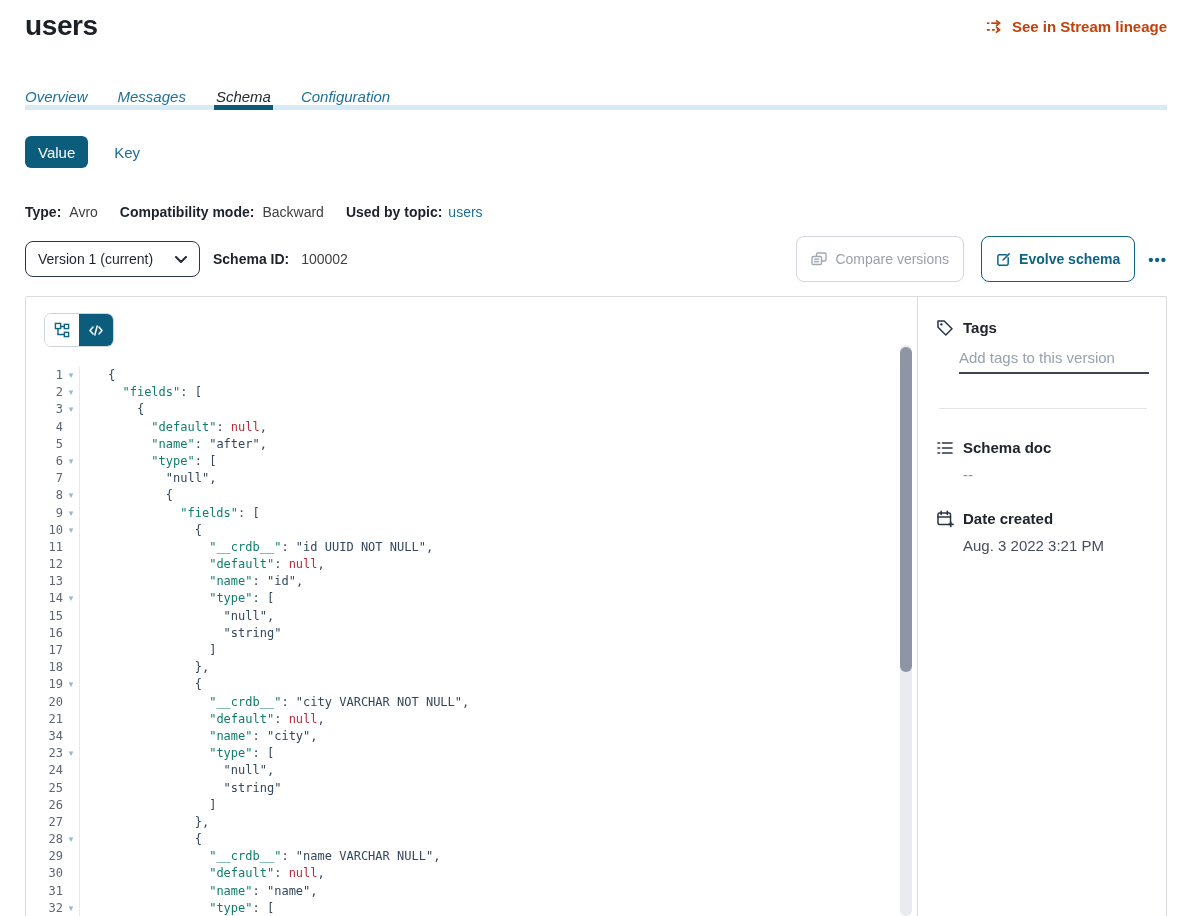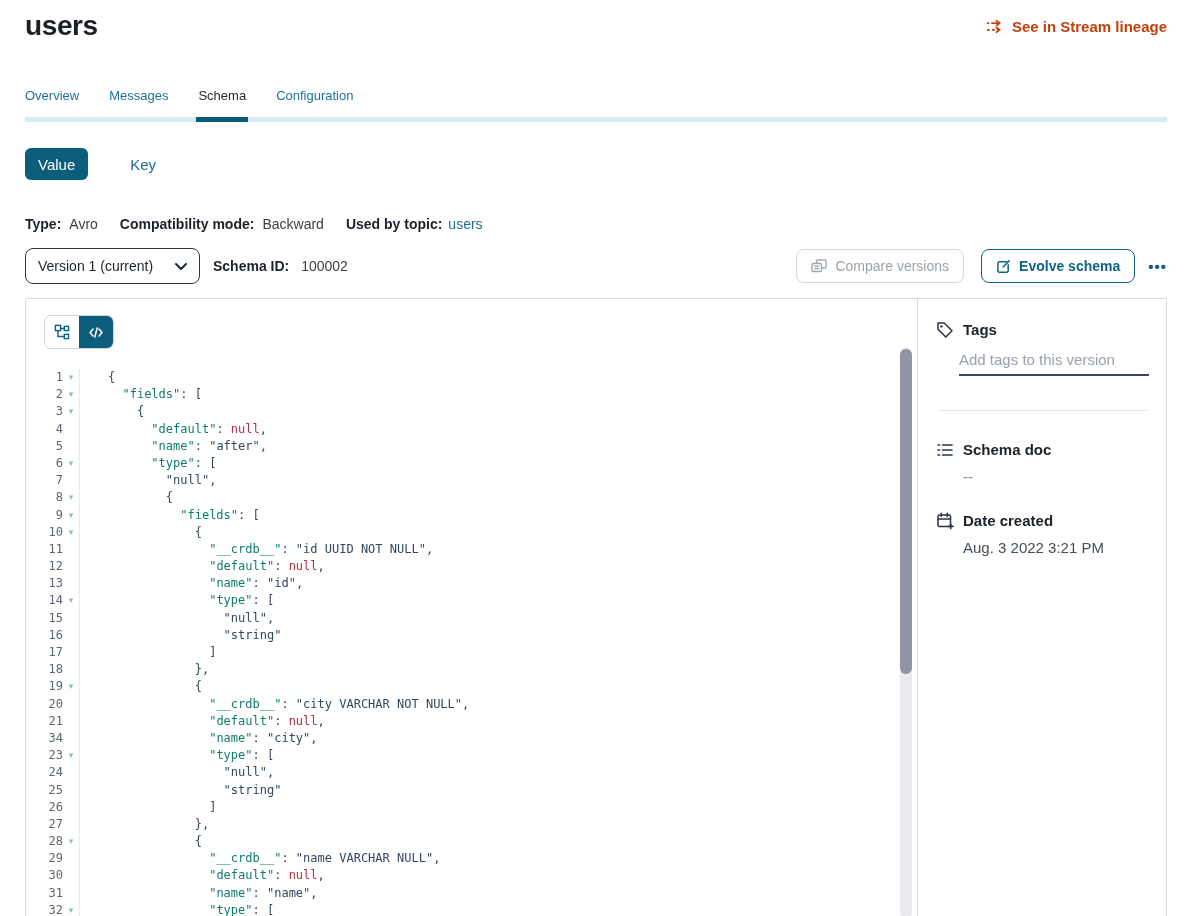--- a/index.html
+++ b/index.html
@@ -8,48 +8,48 @@
   .page { padding:0 22px 0 25px; }
 
   
   .topbar { margin-top:10px; display:flex; justify-content:space-between; align-items:center; }
   .topbar h1 { font-size:28px; font-weight:800; letter-spacing:-0.4px; color:#1b1f26; }
   .lineage-link { display:inline-flex; align-items:center; gap:7px; color:#c2410c;
     font-size:15px; font-weight:700; text-decoration:none; cursor:pointer; }
 
   
   .tabs { margin-top:46px; display:flex; gap:30px; border-bottom:5px solid #d8eaf3; }
-  .tab { font-size:13px; color:#1d7099; padding-bottom:14px; position:relative; cursor:pointer; }
+  .tab { font-size:15px; color:#1d7099; position:relative; cursor:pointer;font-style:italic; }
   .tab.active { color:#232a33; }
   .tab.active::after { content:""; position:absolute; left:-2px; right:-2px; bottom:-5px;
     height:5px; background:#0b5a78; }
 
   
-  .vk-row { margin-top:26px; display:flex; align-items:center; gap:42px; }
+  .vk-row { margin-top:26px; display:flex; align-items:center; gap:26px; }
   .btn-value { background:#0c5c7c; color:#fff; border:none; border-radius:6px;
     height:32px; padding:0 13px; font-size:15px; cursor:pointer; font-family:inherit; }
   .key-link { color:#1d6f94; font-size:15px; cursor:pointer; }
 
   
   .meta-row { margin-top:36px; font-size:14px; display:flex; align-items:baseline; }
   .meta-row b { font-weight:700; color:#1c212b; }
   .meta-val { color:#404040; margin-left:8px; }
   .meta-gap { width:22px; }
   .meta-link { color:#1d6f94; margin-left:6px; cursor:pointer; }
 
   
   .version-row { margin-top:16px; display:flex; align-items:center; }
   .select { position:relative; width:175px; height:36px; border:1px solid #2b3648;
     border-radius:8px; display:flex; align-items:center; padding:0 12px; font-size:14px;
     color:#1e2430; cursor:pointer; background:#fff; }
   .select svg { position:absolute; right:12px; top:14px; }
   .schemaid { margin-left:13px; font-size:14px; }
   .schemaid b { font-weight:700; color:#1c212b; }
   .spacer { flex:1; }
-  .btn-outline { display:inline-flex; align-items:center; gap:8px; height:34px; padding:0 14px;
+  .btn-outline { display:inline-flex; align-items:center; gap:8px; height:46px; padding:0 14px;
     border-radius:8px; background:#fff; font-size:14px; cursor:pointer; font-family:inherit; }
   .btn-compare { border:1px solid #d3d6dc; color:#9ba1ac; cursor:default; }
   .btn-evolve { border:1px solid #0e6487; color:#0e6487; font-weight:700; margin-left:17px; }
   .more-dots { margin-left:13px; color:#0f6384; font-size:15px; font-weight:700;
     letter-spacing:1px; cursor:pointer; line-height:1; }
 
   
   .panel { margin-top:14px; border:1px solid #d9dbe0; border-bottom:none; height:620px;
     display:flex; border-radius:2px 2px 0 0; }
   .editor { flex:1; position:relative; padding-top:16px; min-width:0; }

